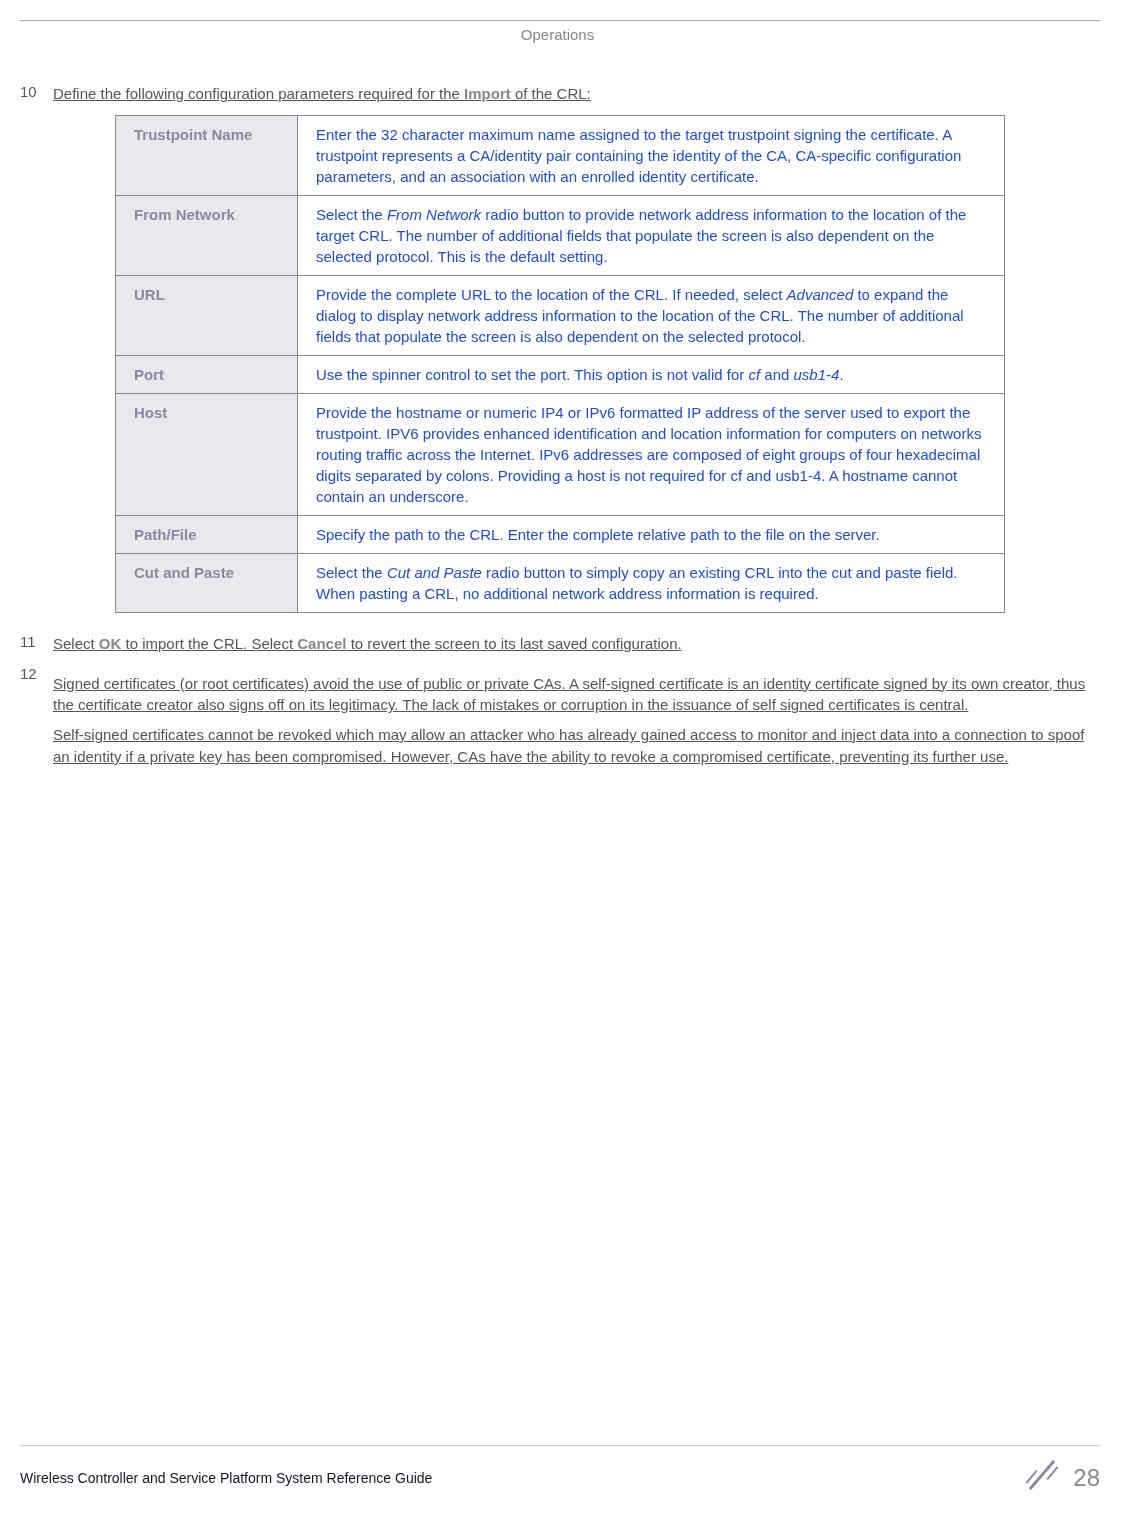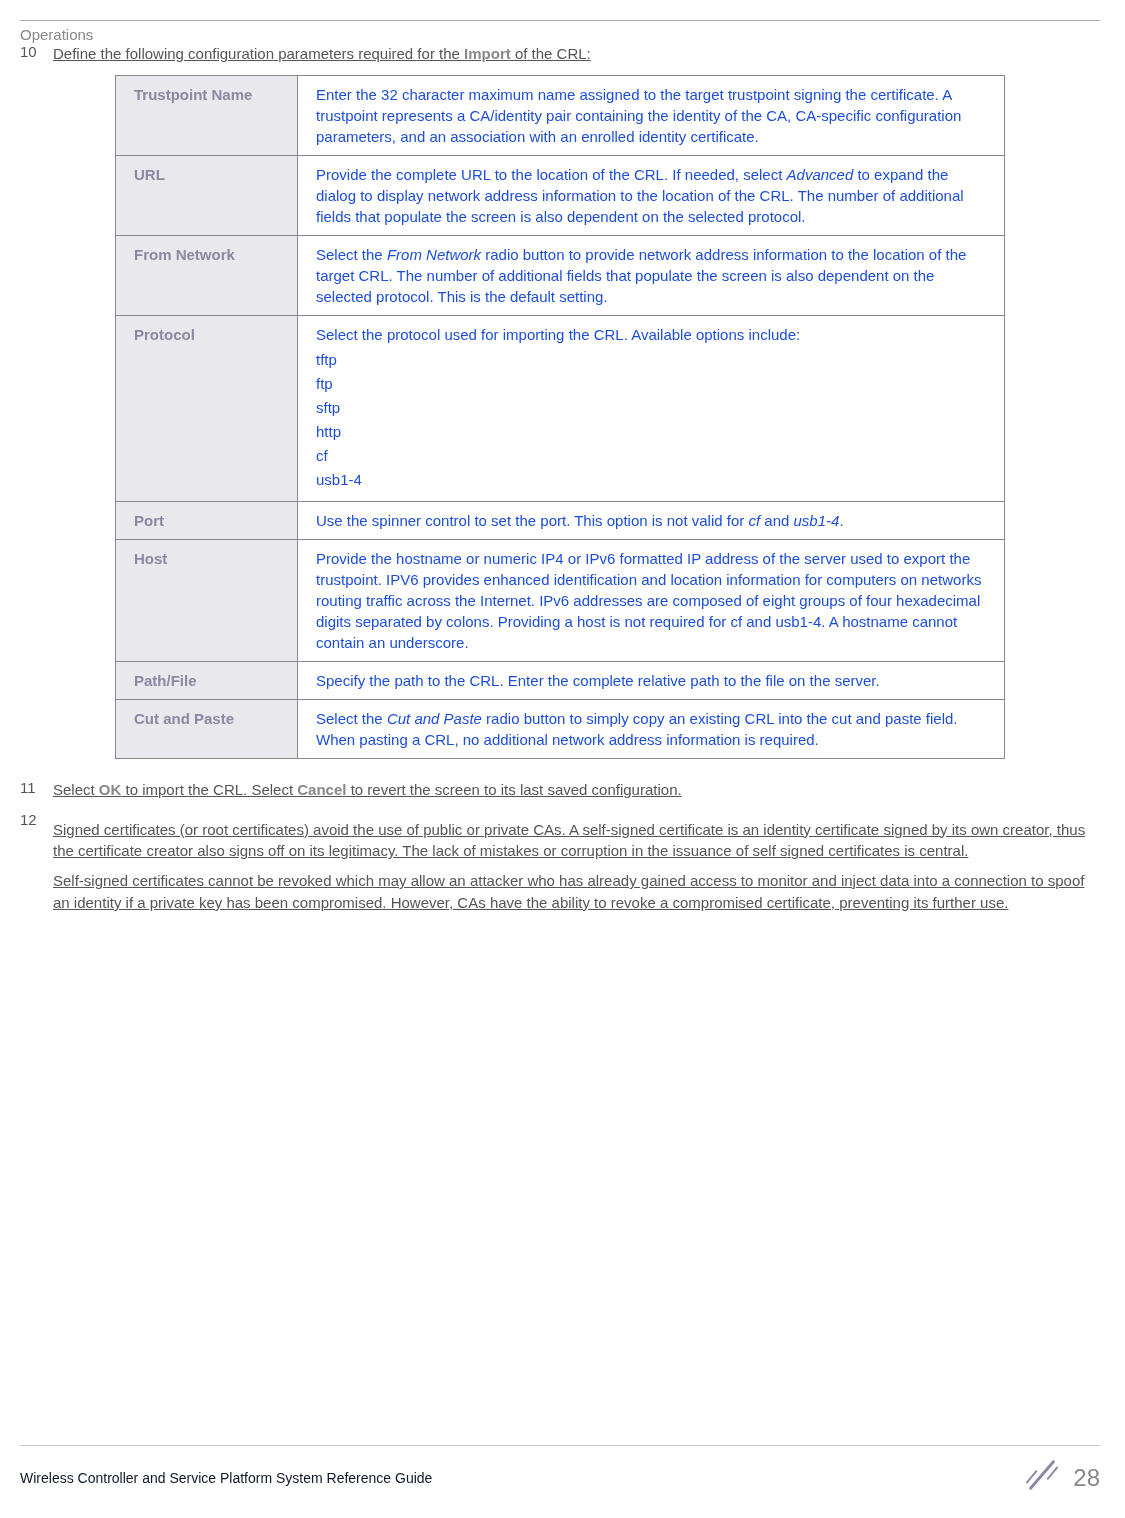--- a/index.html
+++ b/index.html
@@ -15,23 +15,24 @@
       width: 1125px;
       height: 1518px;
       position: relative;
       padding: 20px 25px 0 20px;
     }
     .header-topline {
       border-top: 1px solid #aaa;
       margin-bottom: 5px;
     }
     .header-label {
-      text-align: left;
+      text-align: center;
       color: #888;
       font-size: 15px;
+      margin-bottom: 40px;
       padding-right: 5px;
     }
     .step {
       display: flex;
       margin-bottom: 10px;
       gap: 8px;
     }
     .step-num {
       width: 25px;
       flex-shrink: 0;
@@ -120,43 +121,29 @@
   </div>
 </div>
 
 <table class="param-table">
   <tbody>
       <tr>
     <td class="label">Trustpoint Name</td>
     <td class="desc">Enter the 32 character maximum name assigned to the target trustpoint signing the certificate. A trustpoint represents a CA/identity pair containing the identity of the CA, CA-specific configuration parameters, and an association with an enrolled identity certificate.</td>
   </tr>
   <tr>
-    <td class="label">URL</td>
-    <td class="desc">
-      <span>Provide the complete URL to the location of the CRL. If needed, select </span><span class="italic">Advanced</span><span> to expand the dialog to display network address information to the location of the CRL. The number of additional fields that populate the screen is also dependent on the selected protocol.</span>
-    </td>
-  </tr>
-  <tr>
     <td class="label">From Network</td>
     <td class="desc">
       <span>Select the </span><span class="italic">From Network</span><span> radio button to provide network address information to the location of the target CRL. The number of additional fields that populate the screen is also dependent on the selected protocol. This is the default setting.</span>
     </td>
   </tr>
   <tr>
-    <td class="label">Protocol</td>
+    <td class="label">URL</td>
     <td class="desc">
-      <span>Select the protocol used for importing the CRL. Available options include:</span>
-      <div class="proto-list">
-        <div>tftp</div>
-        <div>ftp</div>
-        <div>sftp</div>
-        <div>http</div>
-        <div>cf</div>
-        <div>usb1-4</div>
-      </div>
+      <span>Provide the complete URL to the location of the CRL. If needed, select </span><span class="italic">Advanced</span><span> to expand the dialog to display network address information to the location of the CRL. The number of additional fields that populate the screen is also dependent on the selected protocol.</span>
     </td>
   </tr>
   <tr>
     <td class="label">Port</td>
     <td class="desc">
       <span>Use the spinner control to set the port. This option is not valid for </span><span class="italic">cf</span><span> and </span><span class="italic">usb1-4</span><span>.</span>
     </td>
   </tr>
   <tr>
     <td class="label">Host</td>

